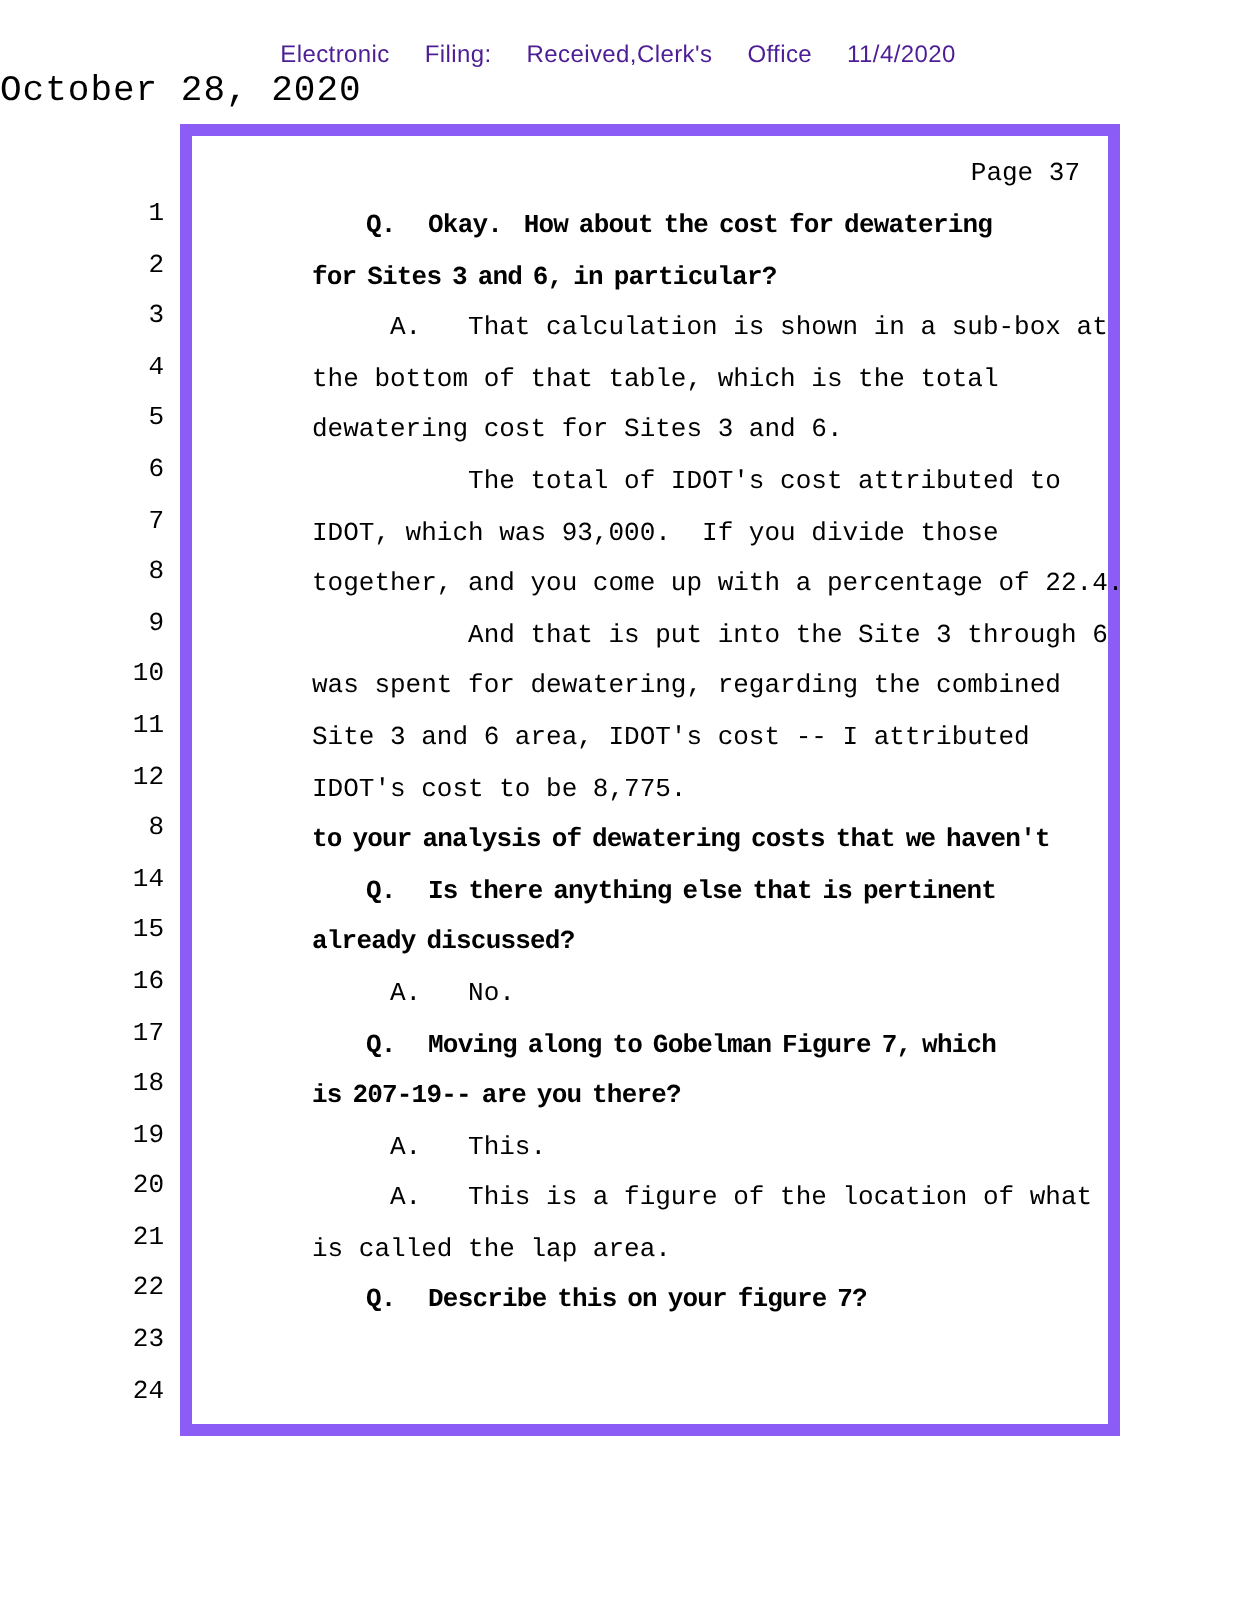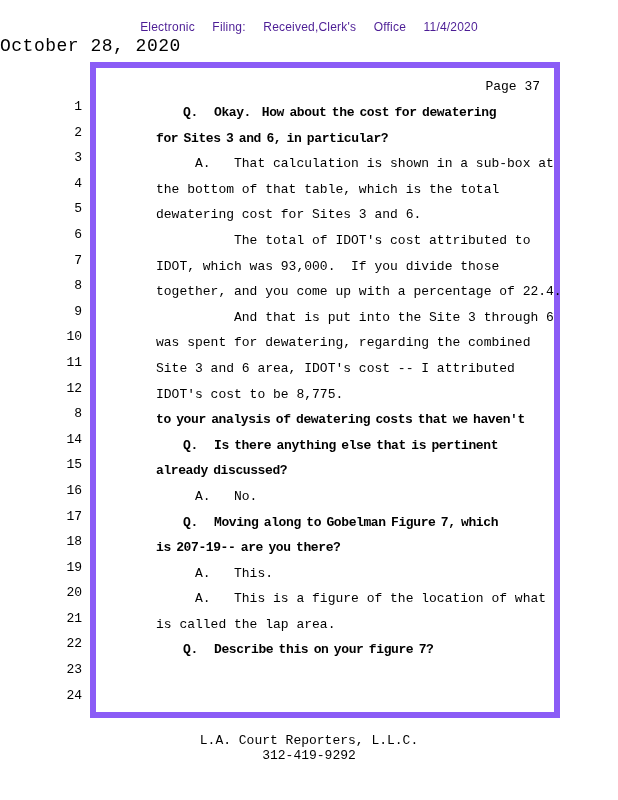--- a/index.html
+++ b/index.html
@@ -151,18 +151,14 @@
         <div class="line">     A.   No.</div>
         <div class="line bold">     Q.   Moving along to Gobelman Figure 7, which</div>
         <div class="line bold">is 207-19-- are you there?</div>
         <div class="line">     A.   This.</div>
         <div class="line">     A.   This is a figure of the location of what</div>
         <div class="line">is called the lap area.</div>
         <div class="line bold">     Q.   Describe this on your figure 7?</div>
       </div>
   </div>
 
-  <div class="footer">
-    <div>L.A. Court Reporters, L.L.C.</div>
-    <div>312-419-9292</div>
-  </div>
 
 </div>
 
 </body></html>

